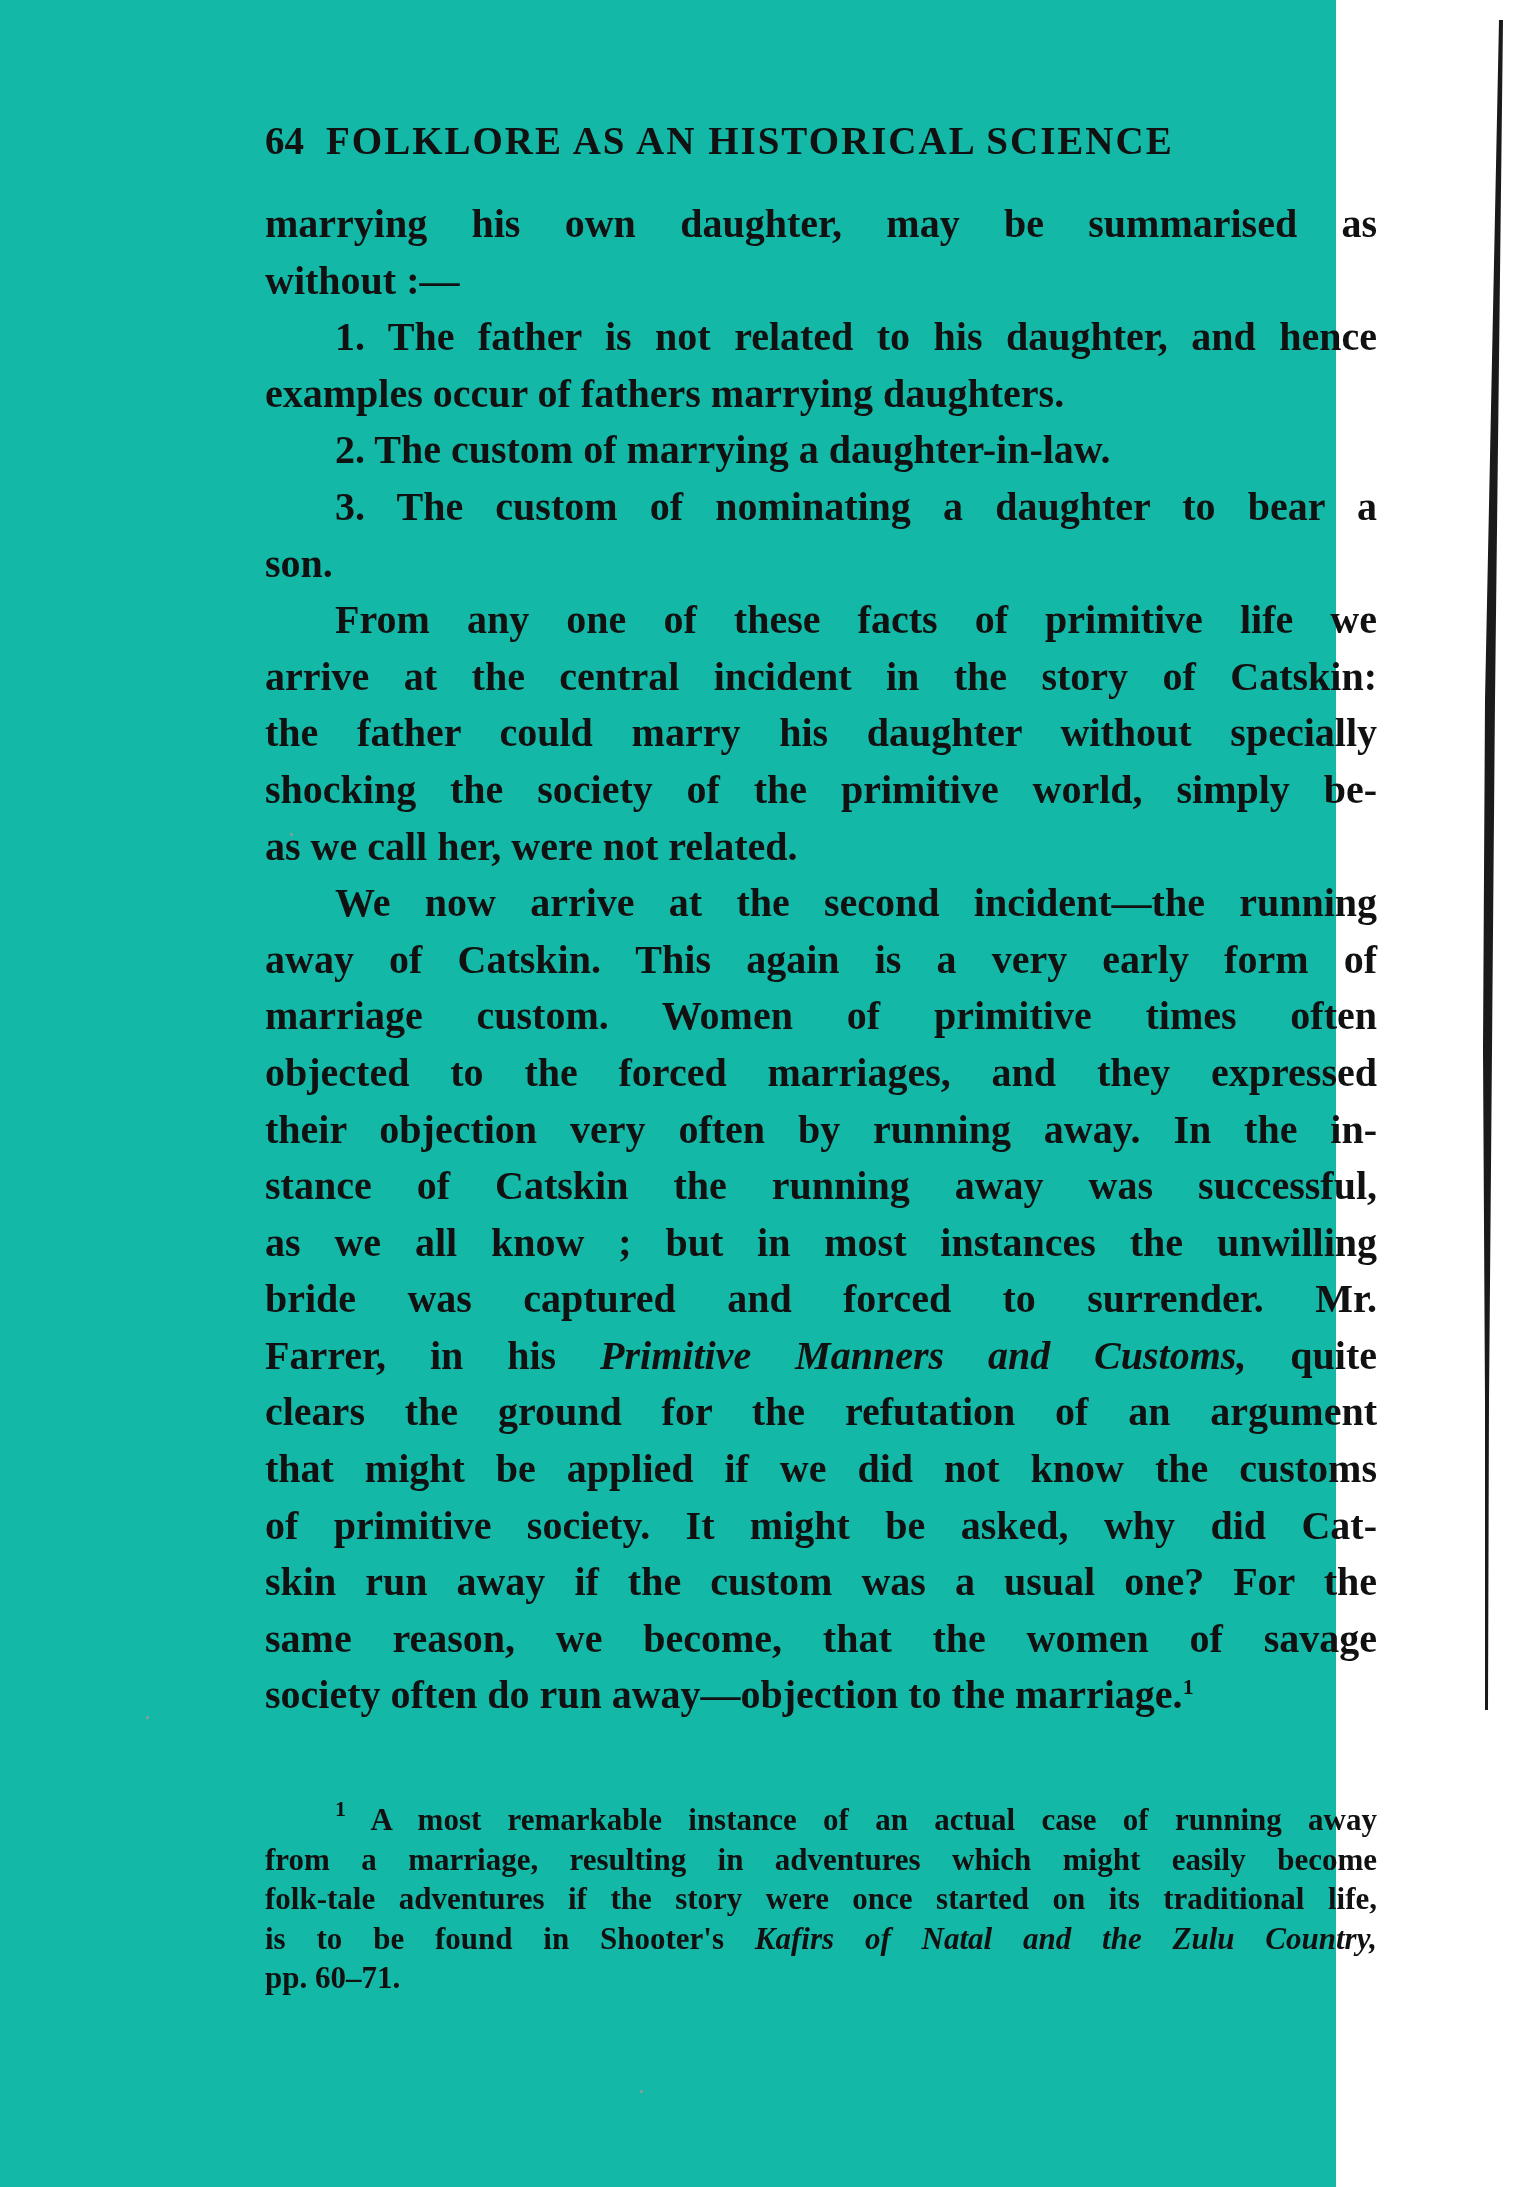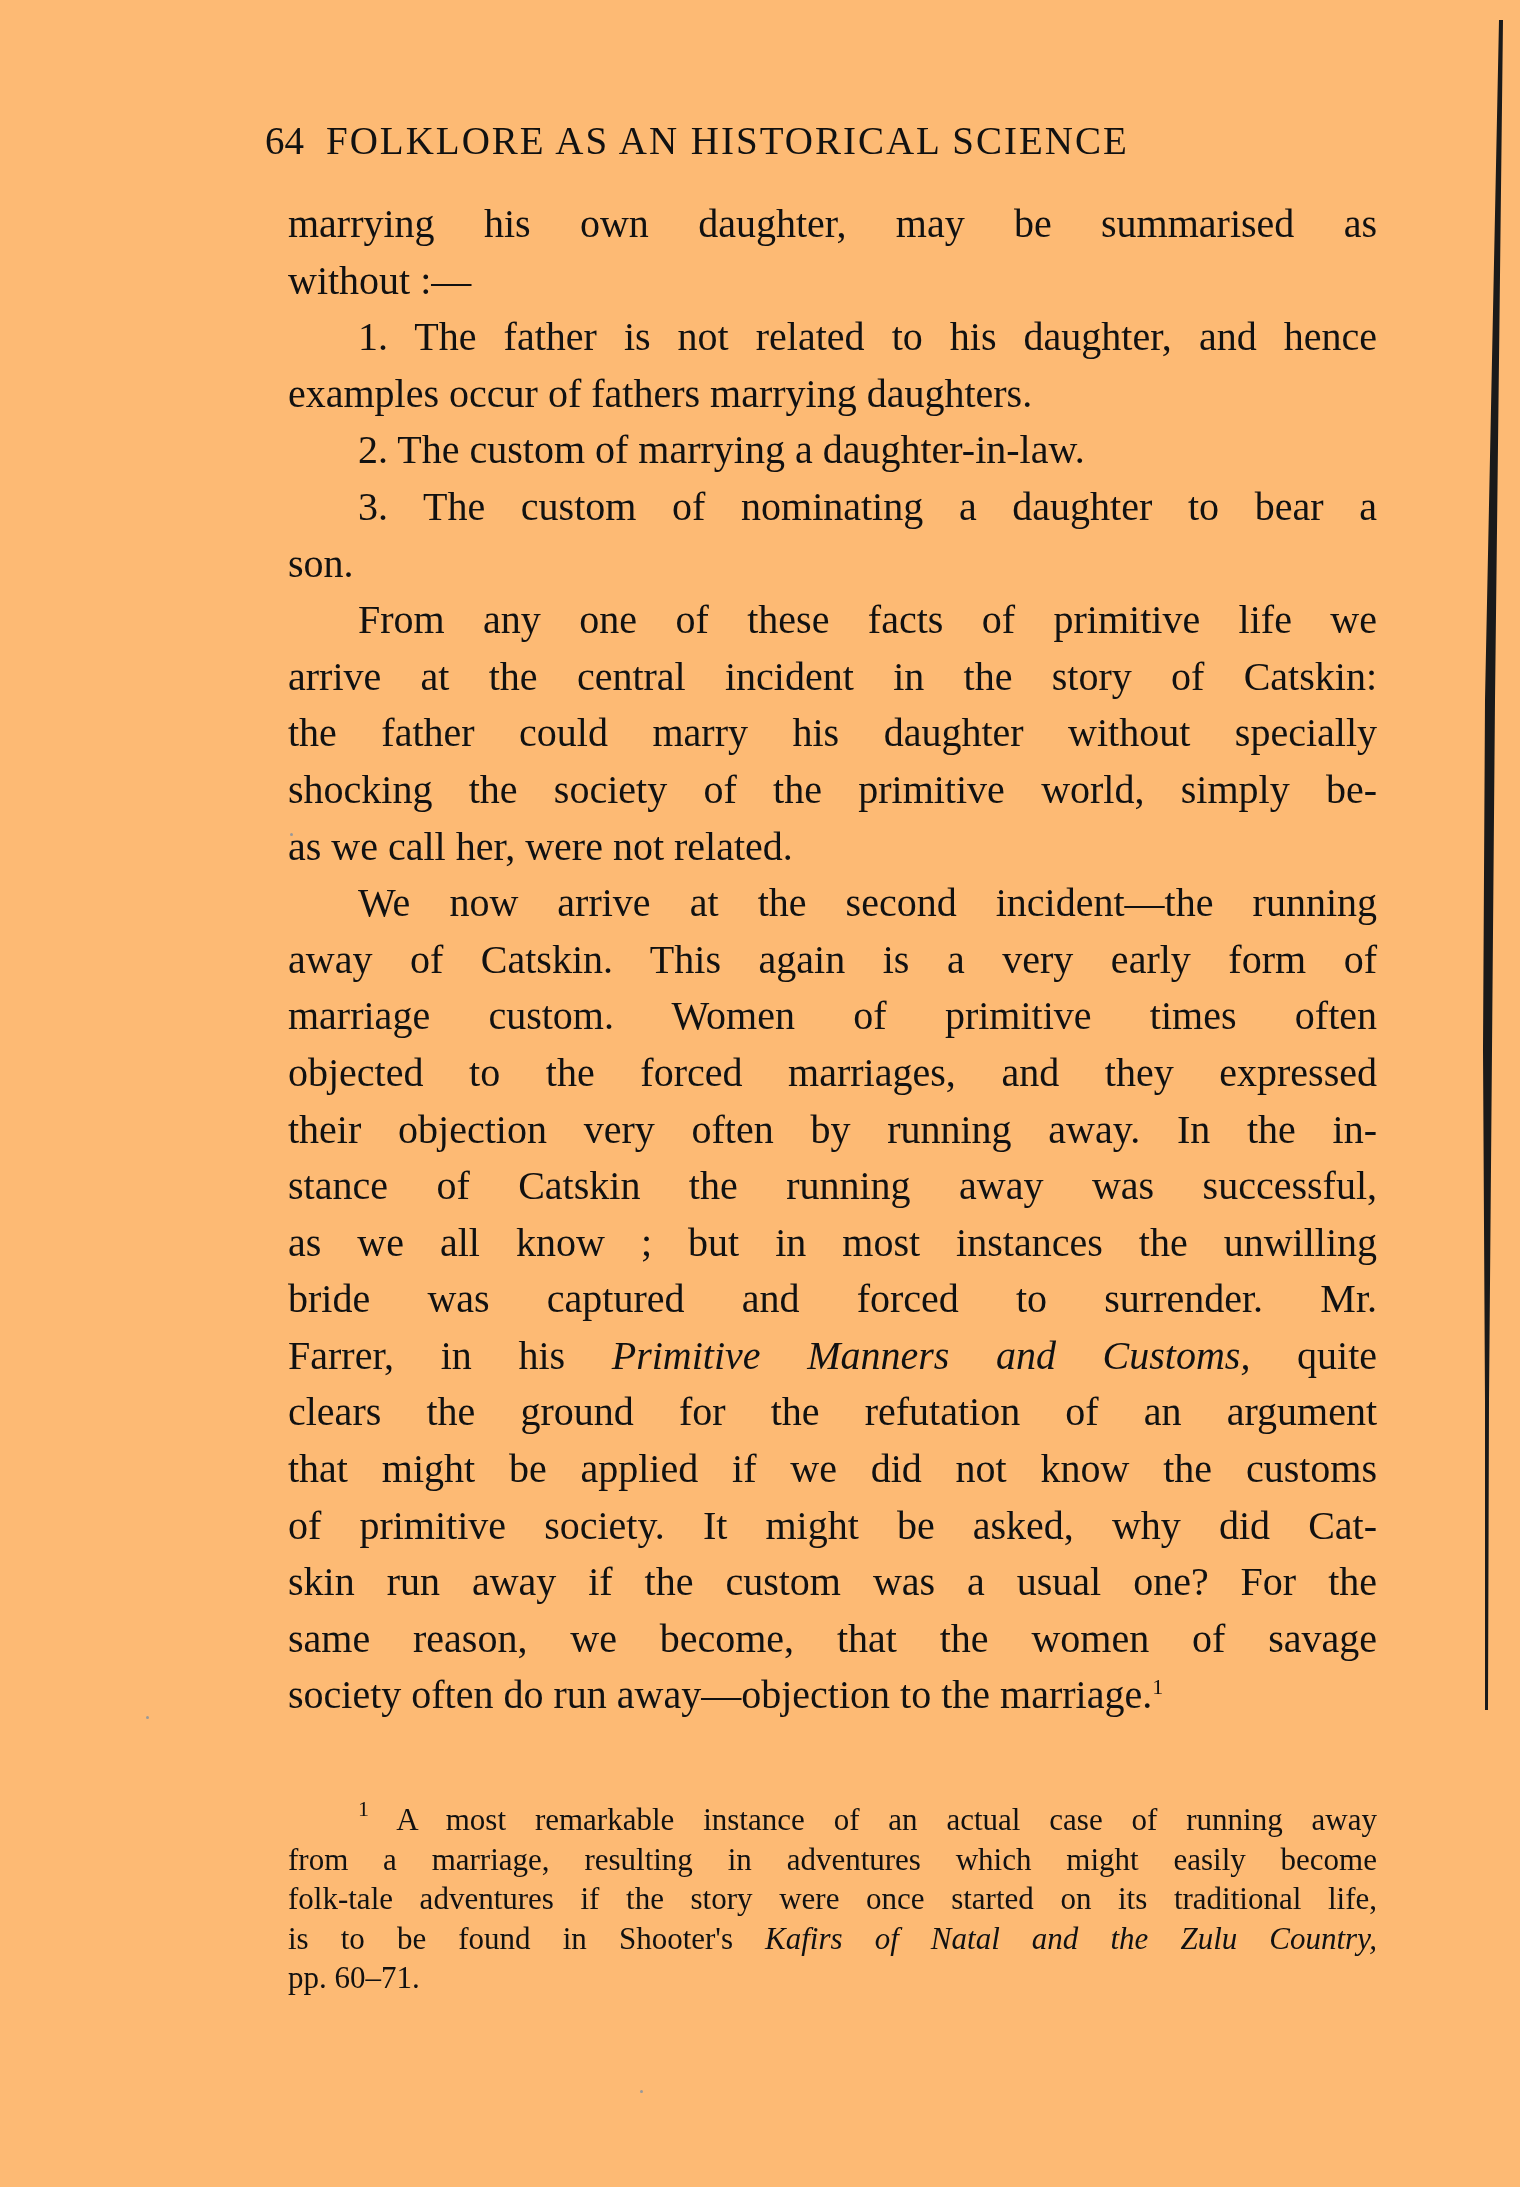--- a/index.html
+++ b/index.html
@@ -1,22 +1,22 @@
 <!DOCTYPE html>
 <html><head>
 <meta charset="utf-8">
 <style>
   html, body { margin: 0; padding: 0; background: #ffffff; }
   body { width: 1520px; height: 2187px; position: relative; overflow: hidden; }
-  .page { position: absolute; left: 0; top: 0; width: 1520px; height: 2187px; background: #fdba74; }
+  .page { position: absolute; left: 0; top: 0; width: 1336px; height: 2187px; background: #14b8a6; font-weight: bold; }
   .text-block { position: absolute; left: 265px; width: 1112px; color: #111; font-family: "Liberation Serif", "DejaVu Serif", serif; }
   .running-head { position: absolute; left: 265px; top: 118px; width: 1112px; font-family: "Liberation Serif", serif; font-size: 39px; letter-spacing: 2px; color: #111; white-space: nowrap; }
   .running-head .pnum { margin-right: 22px; letter-spacing: 0; }
   .body { top: 196px; font-size: 40px; line-height: 56.6px; }
-  .line { display: block; text-align: justify; text-align-last: justify; white-space: nowrap; margin-left: 23px; }
+  .line { display: block; text-align: justify; text-align-last: justify; white-space: nowrap; }
   .line.last { text-align-last: left; }
   .line.ind { padding-left: 70px; }
   .foot { top: 1800px; font-size: 31px; line-height: 39.5px; }
   .foot .line.ind { padding-left: 70px; }
   sup.fn { font-size: 22px; vertical-align: 14px; line-height: 0; }
   i { font-style: italic; }
   .edge { position: absolute; left: 1465px; top: 0; width: 40px; height: 2187px; }
   .speck { position: absolute; width: 3px; height: 3px; background: #999; border-radius: 50%; }
 </style>
 </head>

